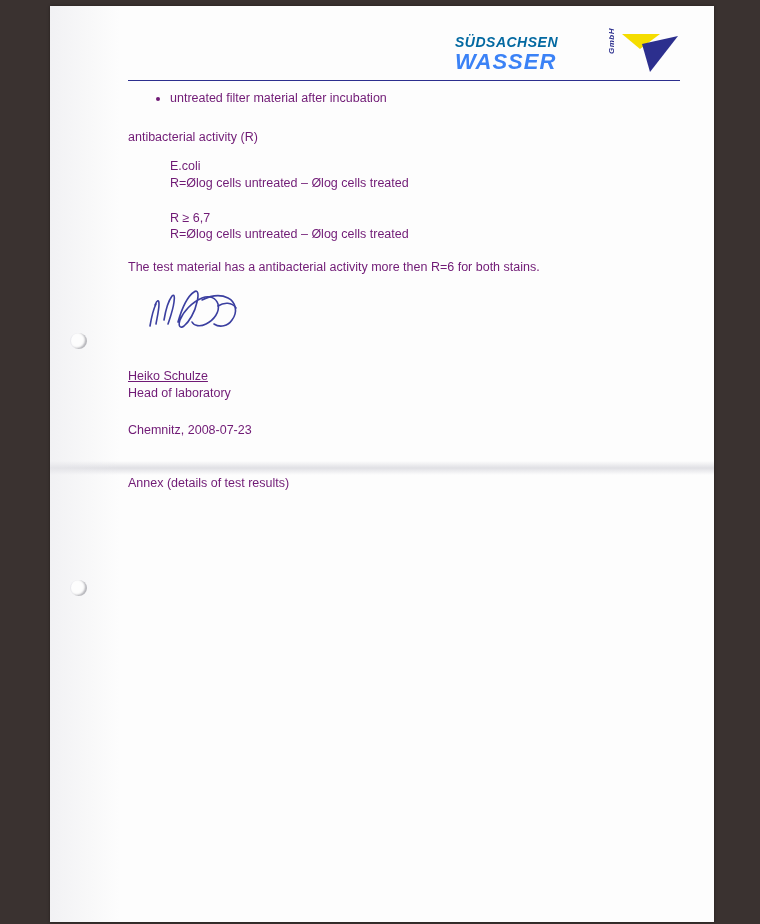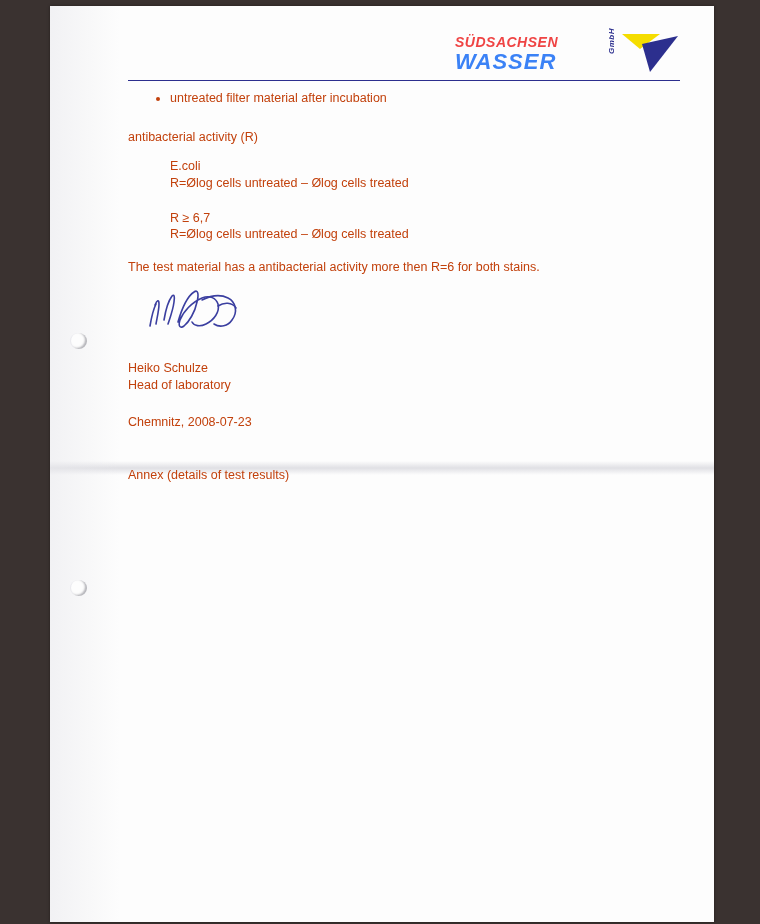--- a/index.html
+++ b/index.html
@@ -68,21 +68,21 @@
     height: 44px;
   }
   .logo-line1 {
     position: absolute;
     left: 0; top: 0;
     font-family: "Liberation Sans", sans-serif;
     font-weight: bold;
     font-style: italic;
     font-size: 14px;
     letter-spacing: 0.5px;
-    color: #ef4444;
+    color: #0369a1;
   }
   .logo-line2 {
     position: absolute;
     left: 0; top: 15px;
     font-family: "Liberation Sans", sans-serif;
     font-weight: bold;
     font-style: italic;
     font-size: 22px;
     letter-spacing: 1px;
     color: #3b82f6;
@@ -114,21 +114,21 @@
     border-bottom: 1px solid #2c2f8e;
     height: 0;
   }
 
   
   .doc {
     position: absolute;
     left: 78px;
     top: 78px;
     right: 34px;
-    color: #c2410c;
+    color: #701a75;
     font-size: 12.5px;
     line-height: 1.35;
   }
   ul.bullets {
     margin: 6px 0 0 0;
     padding-left: 42px;
     list-style: disc;
   }
   ul.bullets li {
     margin: 0;
@@ -157,21 +157,21 @@
     margin-top: 14px;
     height: 62px;
   }
   .signature {
     position: absolute;
     left: 16px;
     top: -4px;
     width: 130px;
     height: 56px;
   }
-  .sig-name { margin-top: 8px; }
+  .sig-name { margin-top: 16px; text-decoration: underline; }
   .sig-role { }
   .place-date { margin-top: 20px; }
   .annex { margin-top: 36px; }
 </style>
 </head>
 <body>
 
 <div class="scan-area">
   <div class="page">
     <div class="page-shade"></div>

